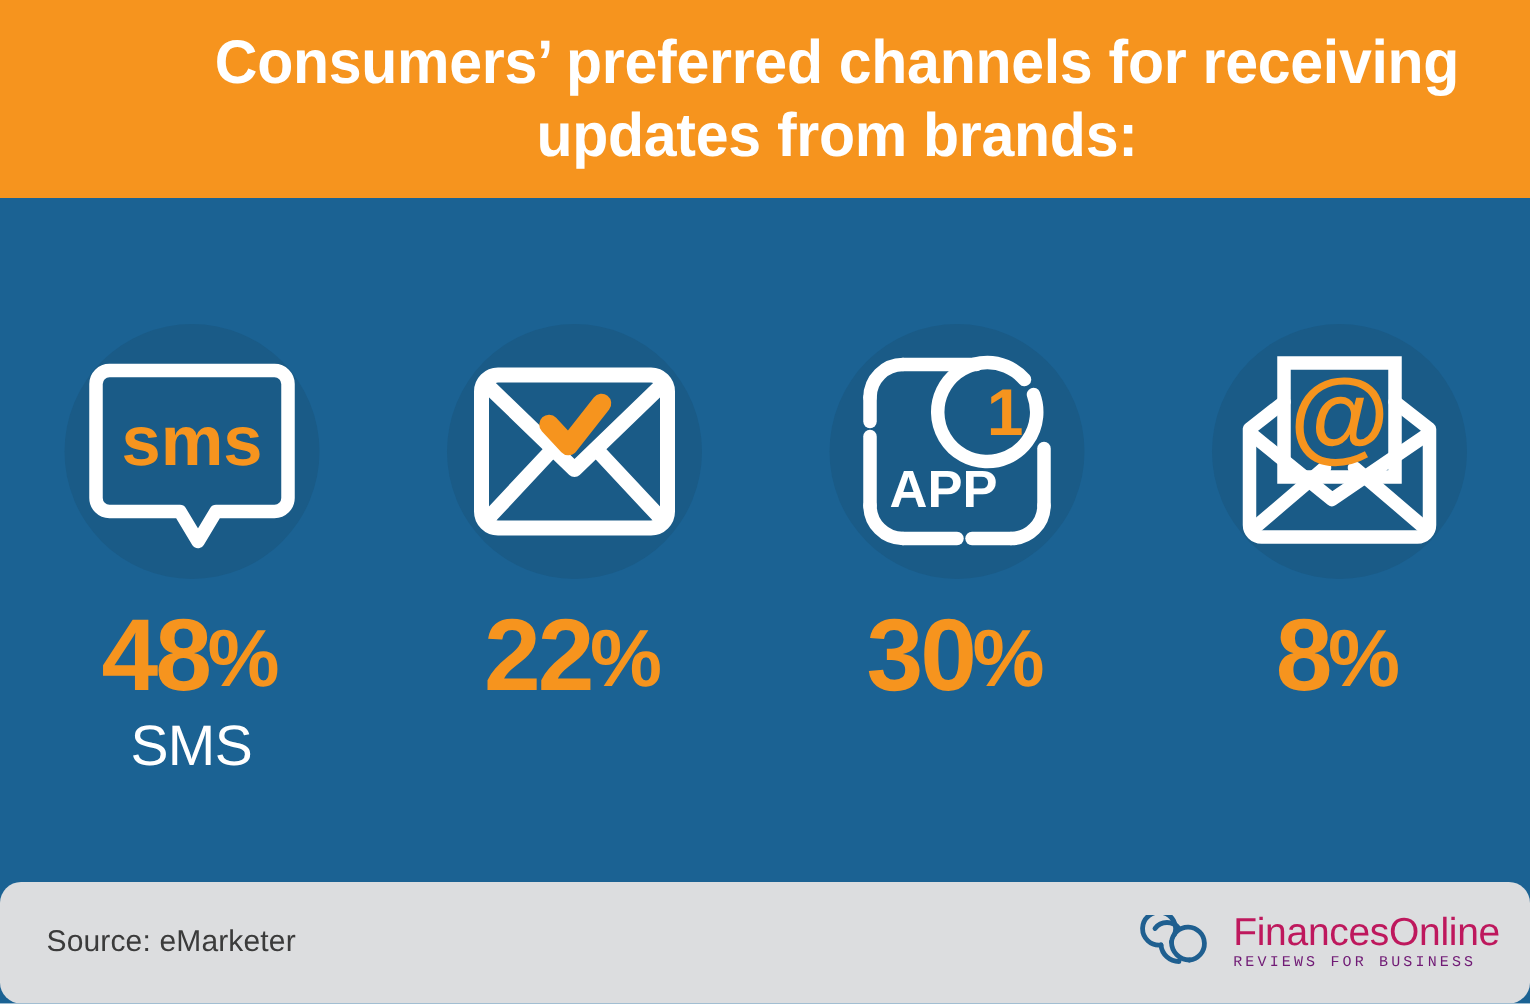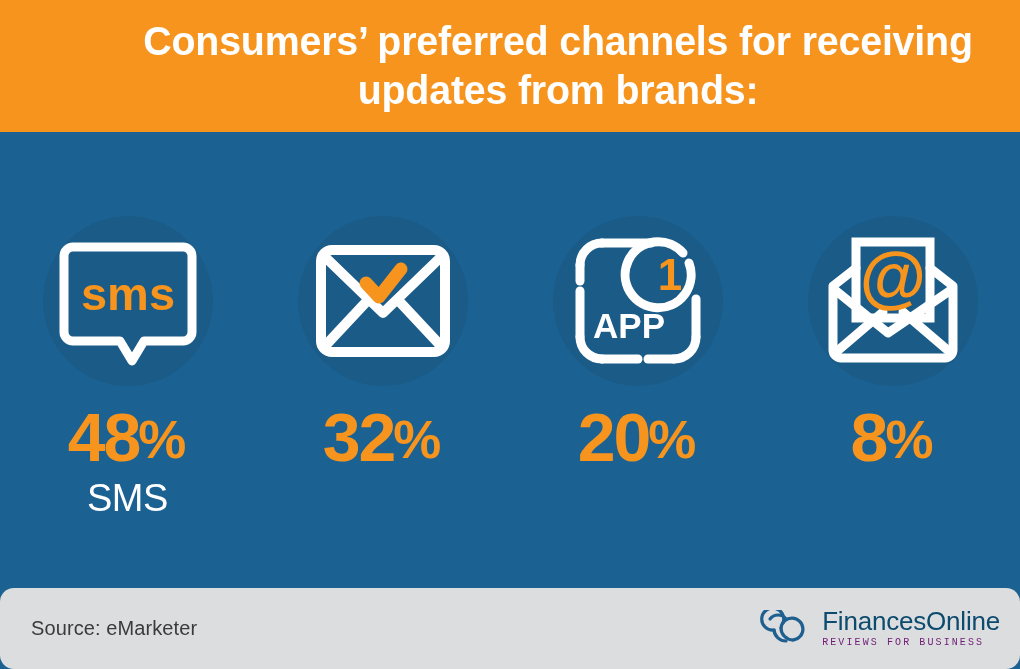--- a/index.html
+++ b/index.html
@@ -154,21 +154,21 @@
   .logo-mark {
     display: block;
     margin-right: 10px;
   }
   .logo-text {
     display: flex;
     flex-direction: column;
     align-items: flex-start;
   }
   .logo-name {
-    color: #0c4a6e;
+    color: #be185d;
     font-family: "Liberation Sans", sans-serif;
     font-size: 26px;
     line-height: 27px;
     letter-spacing: -0.2px;
   }
   .logo-tag {
     color: #701a75;
     font-family: Liberation Mono, monospace;
     font-size: 10px;
     line-height: 15px;
@@ -204,21 +204,21 @@
       <div class="col">
         <div class="icon-circle">
           <svg width="134" height="112" viewBox="0 0 134 112">
             <rect x="5" y="5" width="124" height="102" rx="11" ry="11" fill="none" stroke="#ffffff" stroke-width="10"></rect>
             <path d="M8 11 L67 68 L126 11" fill="none" stroke="#ffffff" stroke-width="10" stroke-linecap="round" stroke-linejoin="round"></path>
             <path d="M9 101 L52 55 M125 101 L82 55" fill="none" stroke="#ffffff" stroke-width="10" stroke-linecap="round" stroke-linejoin="round"></path>
             <path d="M50 38 L63 52 L85 24" fill="none" stroke="#f6941e" stroke-width="13" stroke-linecap="round" stroke-linejoin="round"></path>
           </svg>
         </div>
         <div class="stat">
-          <span class="stat-number">32</span>
+          <span class="stat-number">22</span>
           <span class="stat-pct">%</span>
         </div>
       </div>
 
       <div class="col">
         <div class="icon-circle">
           <svg width="128" height="128" viewBox="0 0 128 128">
 
             <path d="M28 6 H77" fill="none" stroke="#ffffff" stroke-width="9" stroke-linecap="round"></path>
             <path d="M28 6 A22 22 0 0 0 6 28" fill="none" stroke="#ffffff" stroke-width="9" stroke-linecap="round"></path>
@@ -229,21 +229,21 @@
             <path d="M74 122 H100" fill="none" stroke="#ffffff" stroke-width="9" stroke-linecap="round"></path>
             <path d="M100 122 A22 22 0 0 0 122 100" fill="none" stroke="#ffffff" stroke-width="9" stroke-linecap="round"></path>
             <path d="M122 100 V62" fill="none" stroke="#ffffff" stroke-width="9" stroke-linecap="round"></path>
 
             <path d="M109 16 A33 33 0 1 0 115 26" fill="none" stroke="#ffffff" stroke-width="9" stroke-linecap="round"></path>
             <text x="96" y="53" text-anchor="middle" font-family="Liberation Sans, sans-serif" font-size="44" font-weight="bold" fill="#f6941e">1</text>
             <text x="55" y="101" text-anchor="middle" font-family="Liberation Sans, sans-serif" font-size="35" font-weight="bold" fill="#ffffff">APP</text>
           </svg>
         </div>
         <div class="stat">
-          <span class="stat-number">20</span>
+          <span class="stat-number">30</span>
           <span class="stat-pct">%</span>
         </div>
       </div>
 
       <div class="col">
         <div class="icon-circle">
           <svg width="130" height="126" viewBox="0 0 130 126">
 
             <rect x="28" y="4" width="74" height="76" fill="none" stroke="#ffffff" stroke-width="9"></rect>
 

